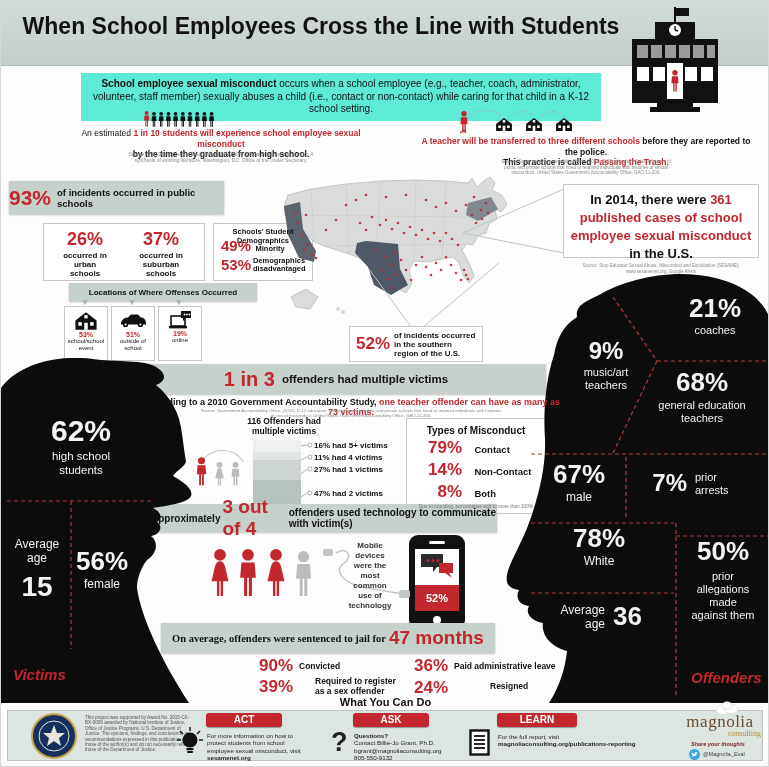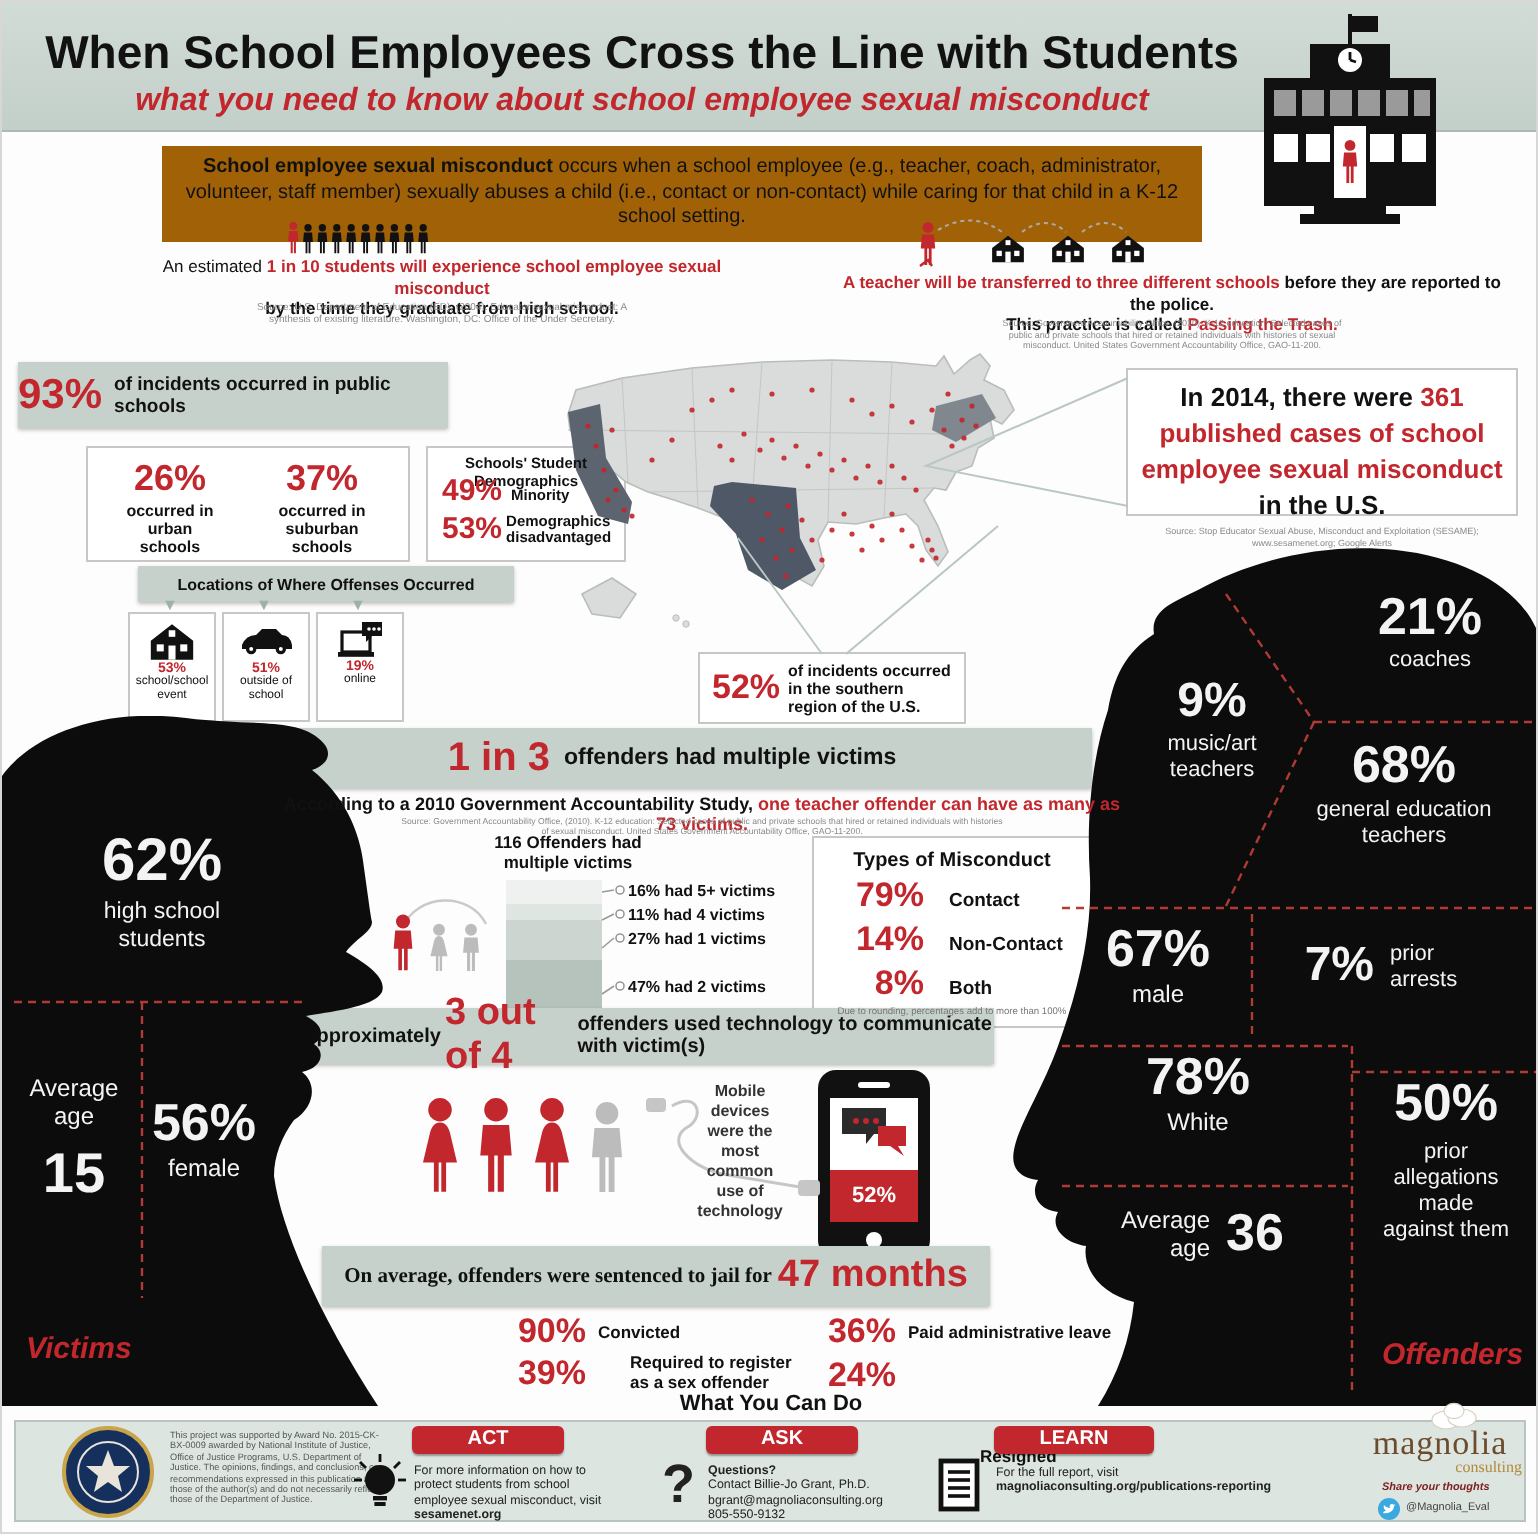--- a/index.html
+++ b/index.html
@@ -40,21 +40,20 @@
         <rect x="8.6" y="3.5" width="2.8" height="2.8" fill="#fff"></rect>
         <rect x="3.5" y="9.5" width="3" height="3" fill="#fff"></rect>
         <rect x="13.5" y="9.5" width="3" height="3" fill="#fff"></rect>
         <rect x="8.5" y="10" width="3" height="6" fill="#fff"></rect>
       </symbol>
     </defs>
   </svg>
 
   <div class="ab" style="left:0;top:0;width:769px;height:64px;background:linear-gradient(#d2dcd6,#c3cfc9);border-bottom:1px solid #aeb9b3;z-index:0;"></div>
   <div class="ab ctr b txz" style="left:20px;top:12px;width:600px;font-size:23px;color:#121212;">When School Employees Cross the Line with Students</div>
-  <div class="ab ctr b i red txz" style="left:20px;top:41px;width:600px;font-size:16px;">what you need to know about school employee sexual misconduct</div>
 
   <svg class="ab" style="left:626px;top:6px;z-index:2;" width="96" height="106" viewBox="0 0 96 106">
     <line x1="48" y1="0" x2="48" y2="16" stroke="#111" stroke-width="2"></line>
     <rect x="49" y="1" width="13" height="8" fill="#111"></rect>
     <rect x="28" y="15" width="40" height="17" fill="#111"></rect>
     <circle cx="48" cy="23" r="6" fill="#fff"></circle>
     <line x1="48" y1="23" x2="48" y2="19" stroke="#111" stroke-width="1.4"></line>
     <line x1="48" y1="23" x2="51" y2="24" stroke="#111" stroke-width="1.4"></line>
     <rect x="5" y="32" width="86" height="64" fill="#111"></rect>
     <rect x="10" y="38" width="11" height="13" fill="#9a9a9a"></rect>
@@ -66,21 +65,21 @@
     <rect x="10" y="60" width="12" height="14" fill="#fff"></rect>
     <rect x="26" y="60" width="12" height="14" fill="#fff"></rect>
     <rect x="58" y="60" width="12" height="14" fill="#fff"></rect>
     <rect x="74" y="60" width="12" height="14" fill="#fff"></rect>
     <rect x="40" y="56" width="16" height="36" fill="#fff"></rect>
     <use href="#sym-man" x="43" y="62" width="10" height="24" fill="#c1272d"></use>
     <rect x="30" y="96" width="36" height="4" fill="#111"></rect>
     <rect x="23" y="100" width="50" height="5" fill="#111"></rect>
   </svg>
 
-  <div class="ab ctr" style="left:80px;top:72px;width:520px;background:#a16207;padding:5px 10px;font-size:10px;line-height:12.5px;box-sizing:border-box;">
+  <div class="ab ctr" style="left:80px;top:72px;width:520px;background:#5eead4;padding:5px 10px;font-size:10px;line-height:12.5px;box-sizing:border-box;">
     <span class="b">School employee sexual misconduct</span><span> occurs when a school employee (e.g., teacher, coach, administrator, volunteer, staff member) sexually abuses a child (i.e., contact or non-contact) while caring for that child in a K-12 school setting.</span>
   </div>
 
   <svg class="ab" style="left:142px;top:110px;" width="78" height="16" viewBox="0 0 78 16">
     <use href="#sym-man" x="0" y="0" width="7.3" height="16" fill="#c1272d"></use>
     <use href="#sym-man" x="7.6" y="1" width="6.8" height="15" fill="#111"></use>
     <use href="#sym-man" x="14.8" y="1" width="6.8" height="15" fill="#111"></use>
     <use href="#sym-man" x="22" y="1" width="6.8" height="15" fill="#111"></use>
     <use href="#sym-man" x="29.2" y="1" width="6.8" height="15" fill="#111"></use>
     <use href="#sym-man" x="36.4" y="1" width="6.8" height="15" fill="#111"></use>
@@ -422,21 +421,21 @@
     <span class="b" style="font-size:10.5px;font-family:Liberation Serif, serif;">On average, offenders were sentenced to jail for </span>
     <span class="b red" style="font-size:19px;margin-left:3px;">47 months</span>
   </div>
   <div class="ab b red txz ctr" style="left:238px;top:655px;width:54px;font-size:17px;text-align:right;">90%</div>
   <div class="ab b txz" style="left:298px;top:660px;width:70px;font-size:8.5px;">Convicted</div>
   <div class="ab b red txz" style="left:238px;top:676px;width:54px;font-size:17px;text-align:right;">39%</div>
   <div class="ab b txz" style="left:314px;top:676px;width:92px;font-size:8.5px;line-height:9.5px;">Required to register as a sex offender</div>
   <div class="ab b red txz" style="left:393px;top:655px;width:54px;font-size:17px;text-align:right;">36%</div>
   <div class="ab b txz" style="left:453px;top:660px;width:118px;font-size:8.5px;">Paid administrative leave</div>
   <div class="ab b red txz" style="left:393px;top:677px;width:54px;font-size:17px;text-align:right;">24%</div>
-  <div class="ab b txz" style="left:453px;top:722px;width:80px;font-size:8.5px;padding-left:36px;">Resigned</div>
+  <div class="ab b txz" style="left:453px;top:680px;width:80px;font-size:8.5px;padding-left:36px;">Resigned</div>
 
   <svg class="ab ovz" style="left:0;top:0;" width="769" height="767" viewBox="0 0 769 767">
     <g stroke="#b9c8c1" stroke-width="1" fill="none">
       <path d="M563,188 L462,232 L563,252"></path>
       <path d="M368,268 L410,326"></path>
         <path d="M498,262 L422,326"></path>
     </g>
     <g stroke="#999" stroke-width="0.8" fill="none">
       <path d="M300,445 L306,444"></path>
         <path d="M300,459 L306,456"></path>

